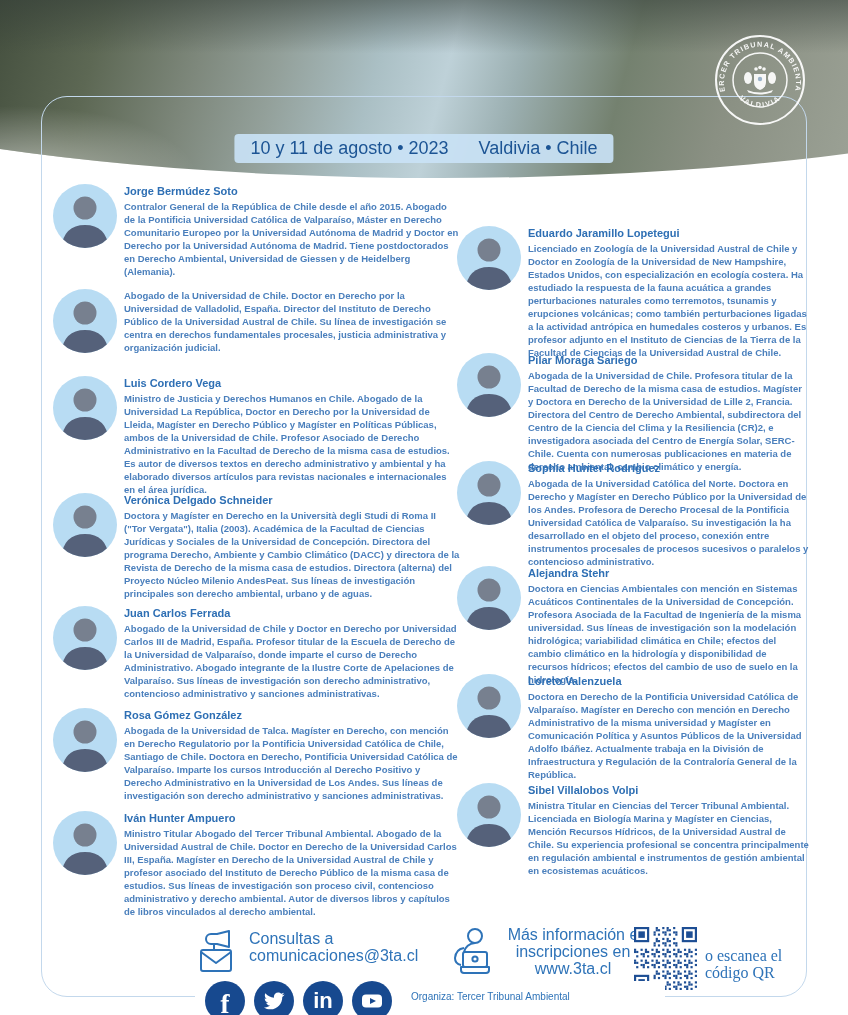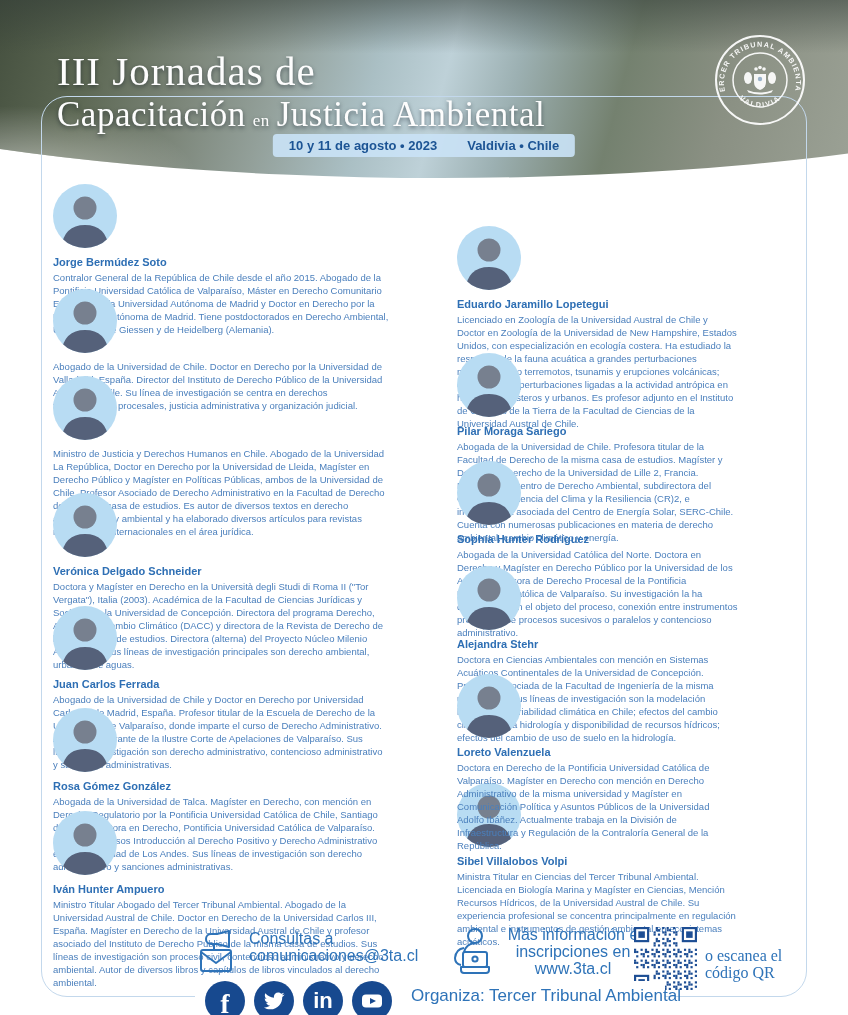--- a/index.html
+++ b/index.html
@@ -18,55 +18,55 @@
                             #8a9083 84%, #9ba195 100%); }
   .hero-title { position:absolute; left:57px; top:48px; z-index:3; color:#fdfdfd;
                 font-family:"Liberation Serif", serif;
                 text-shadow:0 2px 4px rgba(20,30,40,.55); }
   .title-l1 { font-size:41px; letter-spacing:1px; line-height:46px; }
   .title-l2 { font-size:35px; letter-spacing:.5px; line-height:42px; }
   .title-en { font-size:17px; margin:0 7px; }
   .badge { position:absolute; left:50%; transform:translateX(-50%); top:134px; z-index:3;
            background:rgba(201,226,245,.92); border-radius:4px; padding:4px 16px;
            display:flex; gap:30px; align-items:center; }
-  .badge span { color:#1c5494; font-weight:bold; font-size:13px; white-space:nowrap; }
+  .badge span { color:#1c5494; font-weight:normal; font-size:18px; white-space:nowrap; }
   .seal { position:absolute; left:714px; top:34px; z-index:3; opacity:.93; }
 
   
   .card { position:absolute; left:41px; top:96px; width:766px; height:901px; z-index:2;
           border:1.5px solid #c3d8ec; border-radius:26px; pointer-events:none; }
 
   
   .col { position:absolute; z-index:3; }
   .col-left  { left:53px;  top:184px; width:407px; height:745px; }
   .col-right { left:457px; top:226px; width:348px; height:685px; }
-  .speaker { position:absolute; display:flex; gap:7px; align-items:flex-start;flex-direction:column; }
+  .speaker { position:absolute; display:flex; gap:7px; align-items:flex-start; }
   .av { width:64px; height:64px; flex:0 0 64px; }
   .sname { font-size:11px; font-weight:bold; color:#2e6fb4; margin:1px 0 3px; }
-  .sbio  { font-size:9.5px; line-height:13px; color:#4a7fbc; }
+  .sbio  { font-size:9.5px; line-height:13px; color:#4a7fbc;font-weight:bold; }
   .col-left  .sbio { width:336px; }
   .col-right .sbio { width:281px; }
 
   
   .f-item { position:absolute; z-index:4; display:flex; gap:8px; align-items:flex-start; }
   .f-consultas { left:197px; top:930px; }
   .f-info      { left:450px; top:926px; }
   .f-qr        { left:634px; top:927px; }
   .f-text { color:#2e73b8; font-size:16px; line-height:17px; }
   .f-info .f-text { width:138px;text-align:center; }
   .f-qr   .f-text { width:95px; margin-top:20px;font-family:Liberation Serif, serif; }
   .qr-box { width:63px; height:63px; }
 
   .footer-bar { position:absolute; left:195px; top:981px; z-index:5; width:470px;
                 background:#fff; display:flex; align-items:center; gap:9px; padding:0 10px; }
   .soc { width:40px; height:40px; border-radius:50%; background:#17498f; color:#fff;
          display:flex; align-items:center; justify-content:center; flex:0 0 40px; }
   .soc.fb span { font-family:"Liberation Serif", serif; font-weight:bold; font-size:27px; margin-top:6px;}
   .soc.li span { font-weight:bold; font-size:22px; letter-spacing:0; }
-  .organiza { color:#2e73b8; font-size:17px; margin-left:10px; transform:translateY(-5px); white-space:nowrap; }
+  .organiza { color:#2e73b8; font-size:10px; margin-left:10px; transform:translateY(-5px); white-space:nowrap; }
   svg text { font-family:"Liberation Sans", sans-serif; }
 </style>
 </head>
 <body>
 
 <svg width="0" height="0" style="position:absolute">
   <defs>
     <clipPath id="avclip">
         <circle cx="32" cy="32" r="32"></circle>
       </clipPath>
@@ -79,24 +79,20 @@
     </g>
   </defs>
 </svg>
 
 <div class="page">
 
   <div class="hero"></div>
 
   <div class="card"></div>
 
-  <div class="hero-title">
-    <div class="title-l1">III Jornadas de</div>
-    <div class="title-l2"><span>Capacitación</span><span class="title-en">en</span><span>Justicia Ambiental</span></div>
-  </div>
 
   <div class="badge">
     <span>10 y 11 de agosto • 2023</span>
     <span>Valdivia • Chile</span>
   </div>
 
   <svg class="seal" width="92" height="92" viewBox="0 0 92 92">
     <defs>
       <path id="arcTop" d="M 11.5 59 A 36 36 0 1 1 80.5 59"></path>
       <path id="arcBot" d="M 16 50 A 31 31 0 0 0 76 50"></path>
@@ -137,20 +133,21 @@
         </svg>
       <div>
       <div class="sbio">Abogado de la Universidad de Chile. Doctor en Derecho por la Universidad de Valladolid, España. Director del Instituto de Derecho Público de la Universidad Austral de Chile. Su línea de investigación se centra en derechos fundamentales procesales, justicia administrativa y organización judicial.</div>
         </div>
     </div>
     <div class="speaker" style="top:192px">
       <svg class="av" viewBox="0 0 64 64">
           <use href="#sil"></use>
         </svg>
       <div>
+          <div class="sname">Luis Cordero Vega</div>
       <div class="sbio">Ministro de Justicia y Derechos Humanos en Chile. Abogado de la Universidad La República, Doctor en Derecho por la Universidad de Lleida, Magíster en Derecho Público y Magíster en Políticas Públicas, ambos de la Universidad de Chile. Profesor Asociado de Derecho Administrativo en la Facultad de Derecho de la misma casa de estudios. Es autor de diversos textos en derecho administrativo y ambiental y ha elaborado diversos artículos para revistas nacionales e internacionales en el área jurídica.</div>
         </div>
     </div>
     <div class="speaker" style="top:309px">
       <svg class="av" viewBox="0 0 64 64">
           <use href="#sil"></use>
         </svg>
       <div>
           <div class="sname">Verónica Delgado Schneider</div>
       <div class="sbio">Doctora y Magíster en Derecho en la Università degli Studi di Roma II ("Tor Vergata"), Italia (2003). Académica de la Facultad de Ciencias Jurídicas y Sociales de la Universidad de Concepción. Directora del programa Derecho, Ambiente y Cambio Climático (DACC) y directora de la Revista de Derecho de la misma casa de estudios. Directora (alterna) del Proyecto Núcleo Milenio AndesPeat. Sus líneas de investigación principales son derecho ambiental, urbano y de aguas.</div>

